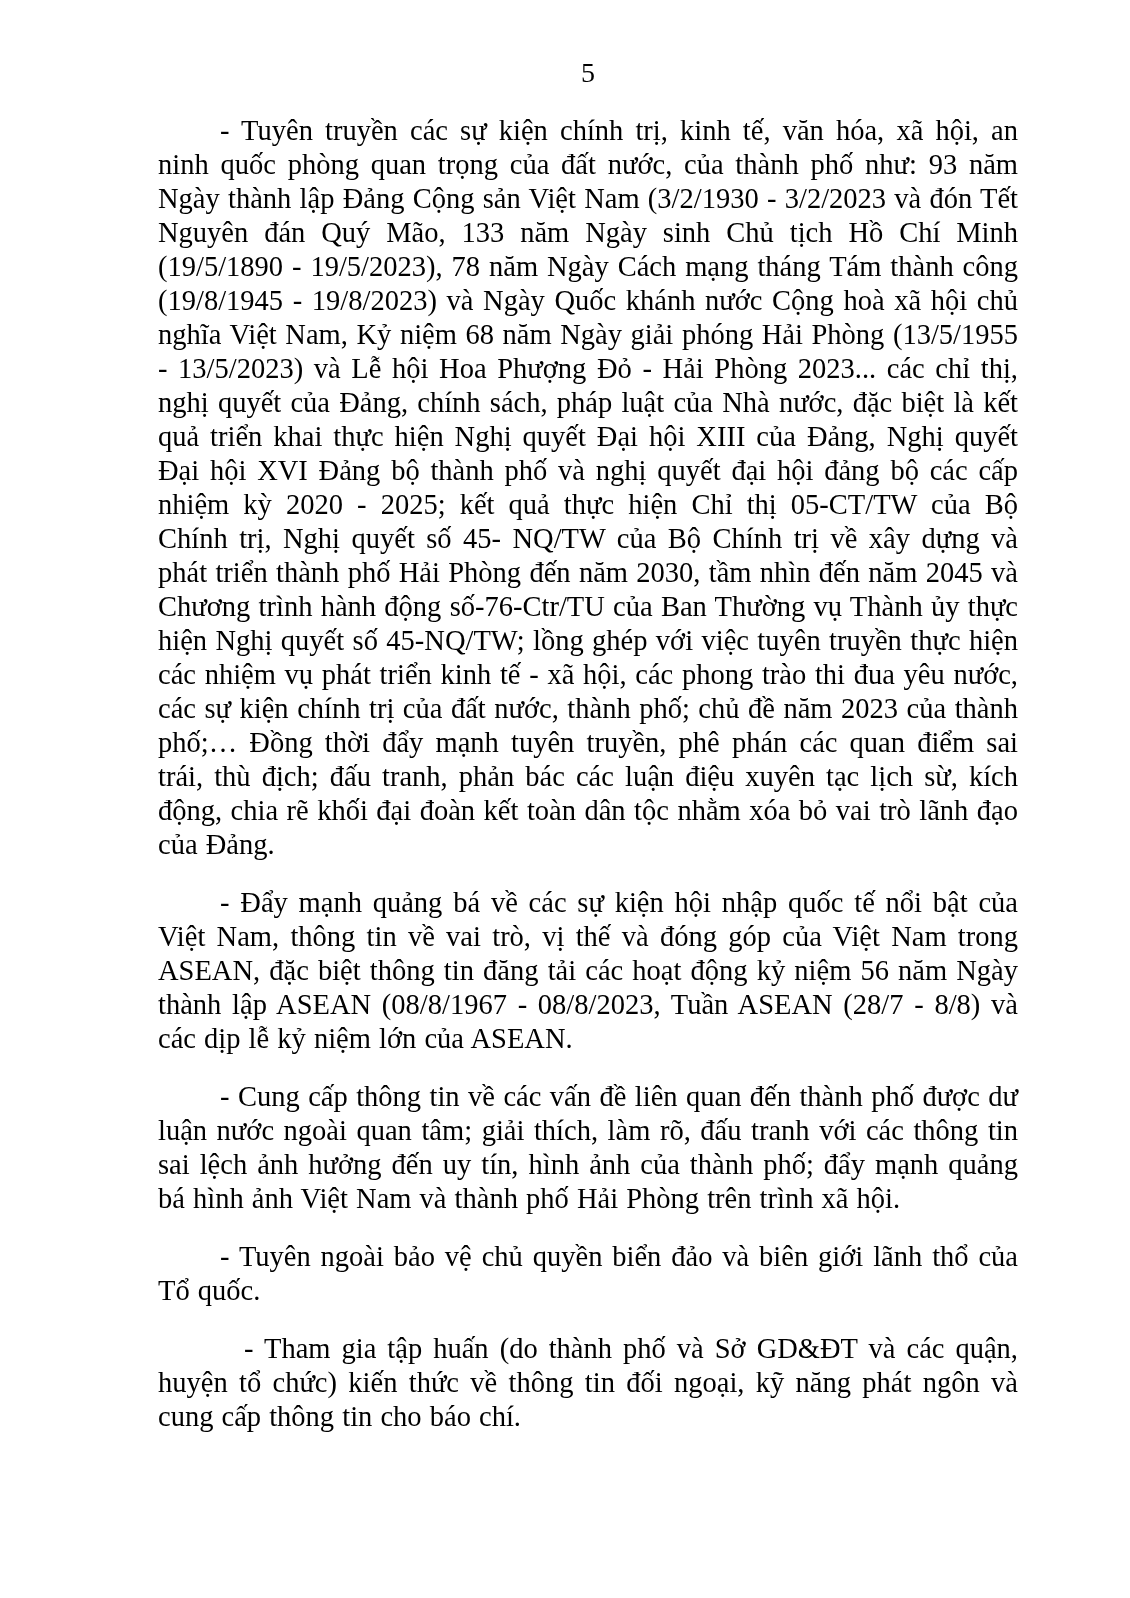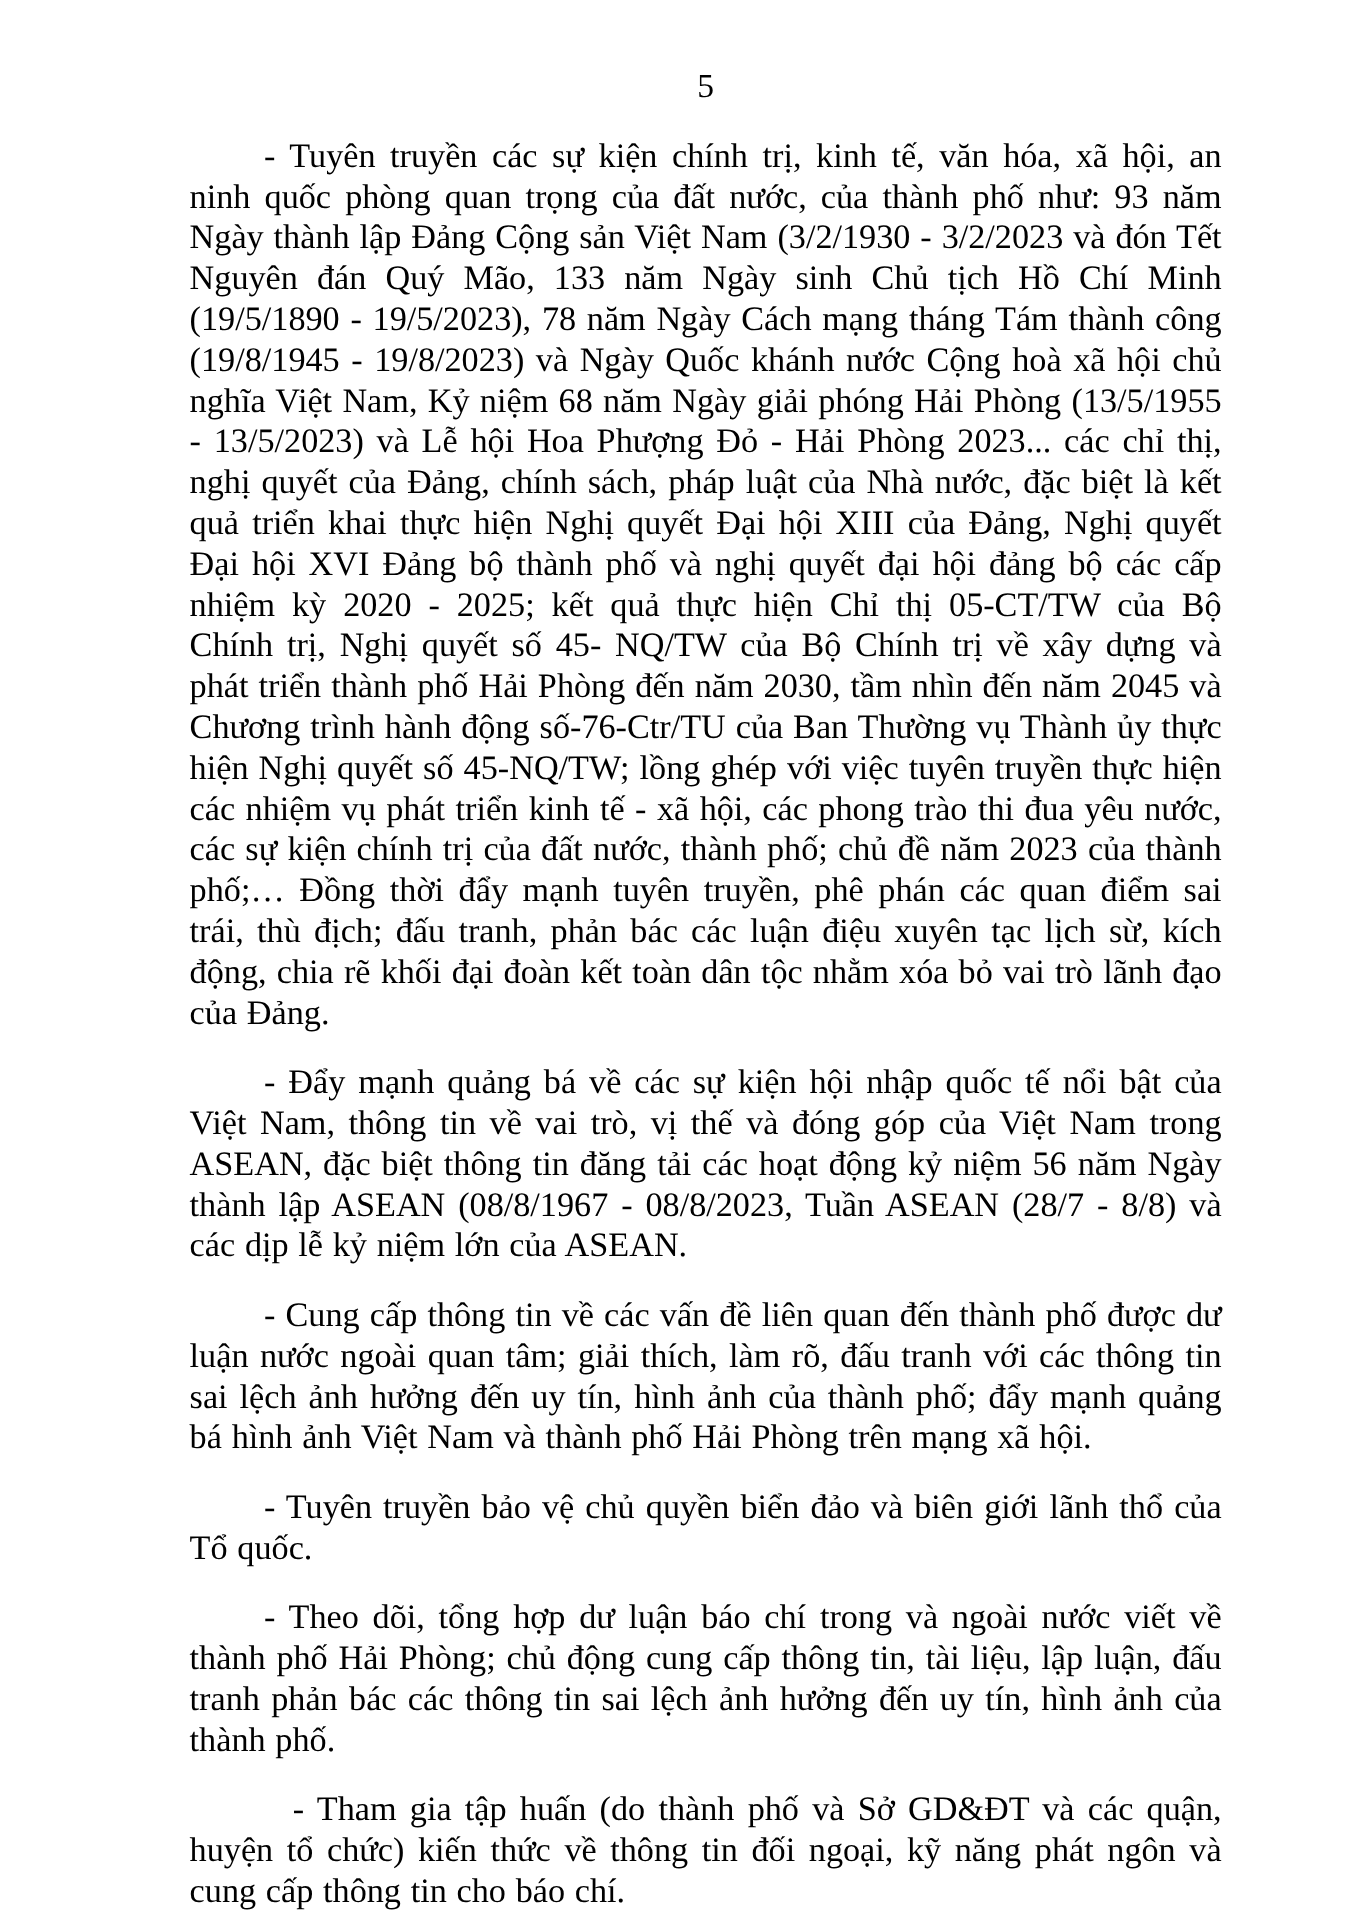--- a/index.html
+++ b/index.html
@@ -41,18 +41,17 @@
 </style>
 </head>
 <body>
 
 <div class="page">
   <div class="page-number">5</div>
 
   <div class="body-text">
     <p class="para">- Tuyên truyền các sự kiện chính trị, kinh tế, văn hóa, xã hội, an ninh quốc phòng quan trọng của đất nước, của thành phố như: 93 năm Ngày thành lập Đảng Cộng sản Việt Nam (3/2/1930 - 3/2/2023 và đón Tết Nguyên đán Quý Mão, 133 năm Ngày sinh Chủ tịch Hồ Chí Minh (19/5/1890 - 19/5/2023), 78 năm Ngày Cách mạng tháng Tám thành công (19/8/1945 - 19/8/2023) và Ngày Quốc khánh nước Cộng hoà xã hội chủ nghĩa Việt Nam, Kỷ niệm 68 năm Ngày giải phóng Hải Phòng (13/5/1955 - 13/5/2023) và Lễ hội Hoa Phượng Đỏ - Hải Phòng 2023... các chỉ thị, nghị quyết của Đảng, chính sách, pháp luật của Nhà nước, đặc biệt là kết quả triển khai thực hiện Nghị quyết Đại hội XIII của Đảng, Nghị quyết Đại hội XVI Đảng bộ thành phố và nghị quyết đại hội đảng bộ các cấp nhiệm kỳ 2020 - 2025; kết quả thực hiện Chỉ thị 05-CT/TW của Bộ Chính trị, Nghị quyết số 45- NQ/TW của Bộ Chính trị về xây dựng và phát triển thành phố Hải Phòng đến năm 2030, tầm nhìn đến năm 2045 và Chương trình hành động số-76-Ctr/TU của Ban Thường vụ Thành ủy thực hiện Nghị quyết số 45-NQ/TW; lồng ghép với việc tuyên truyền thực hiện các nhiệm vụ phát triển kinh tế - xã hội, các phong trào thi đua yêu nước, các sự kiện chính trị của đất nước, thành phố; chủ đề năm 2023 của thành phố;… Đồng thời đẩy mạnh tuyên truyền, phê phán các quan điểm sai trái, thù địch; đấu tranh, phản bác các luận điệu xuyên tạc lịch sừ, kích động, chia rẽ khối đại đoàn kết toàn dân tộc nhằm xóa bỏ vai trò lãnh đạo của Đảng.</p>
     <p class="para">- Đẩy mạnh quảng bá về các sự kiện hội nhập quốc tế nổi bật của Việt Nam, thông tin về vai trò, vị thế và đóng góp của Việt Nam trong ASEAN, đặc biệt thông tin đăng tải các hoạt động kỷ niệm 56 năm Ngày thành lập ASEAN (08/8/1967 - 08/8/2023, Tuần ASEAN (28/7 - 8/8) và các dịp lễ kỷ niệm lớn của ASEAN.</p>
-    <p class="para">- Cung cấp thông tin về các vấn đề liên quan đến thành phố được dư luận nước ngoài quan tâm; giải thích, làm rõ, đấu tranh với các thông tin sai lệch ảnh hưởng đến uy tín, hình ảnh của thành phố; đẩy mạnh quảng bá hình ảnh Việt Nam và thành phố Hải Phòng trên mạng xã hội.</p>
-    <p class="para">- Tuyên truyền bảo vệ chủ quyền biển đảo và biên giới lãnh thổ của Tổ quốc.</p>
-    <p class="para">- Theo dõi, tổng hợp dư luận báo chí trong và ngoài nước viết về thành phố Hải Phòng; chủ động cung cấp thông tin, tài liệu, lập luận, đấu tranh phản bác các thông tin sai lệch ảnh hưởng đến uy tín, hình ảnh của thành phố.</p>
+    <p class="para">- Cung cấp thông tin về các vấn đề liên quan đến thành phố được dư luận nước ngoài quan tâm; giải thích, làm rõ, đấu tranh với các thông tin sai lệch ảnh hưởng đến uy tín, hình ảnh của thành phố; đẩy mạnh quảng bá hình ảnh Việt Nam và thành phố Hải Phòng trên trình xã hội.</p>
+    <p class="para">- Tuyên ngoài bảo vệ chủ quyền biển đảo và biên giới lãnh thổ của Tổ quốc.</p>
     <p class="para indent-lg">- Tham gia tập huấn (do thành phố và Sở GD&amp;ĐT và các quận, huyện tổ chức) kiến thức về thông tin đối ngoại, kỹ năng phát ngôn và cung cấp thông tin cho báo chí.</p>
   </div>
 </div>
 
 </body></html>

